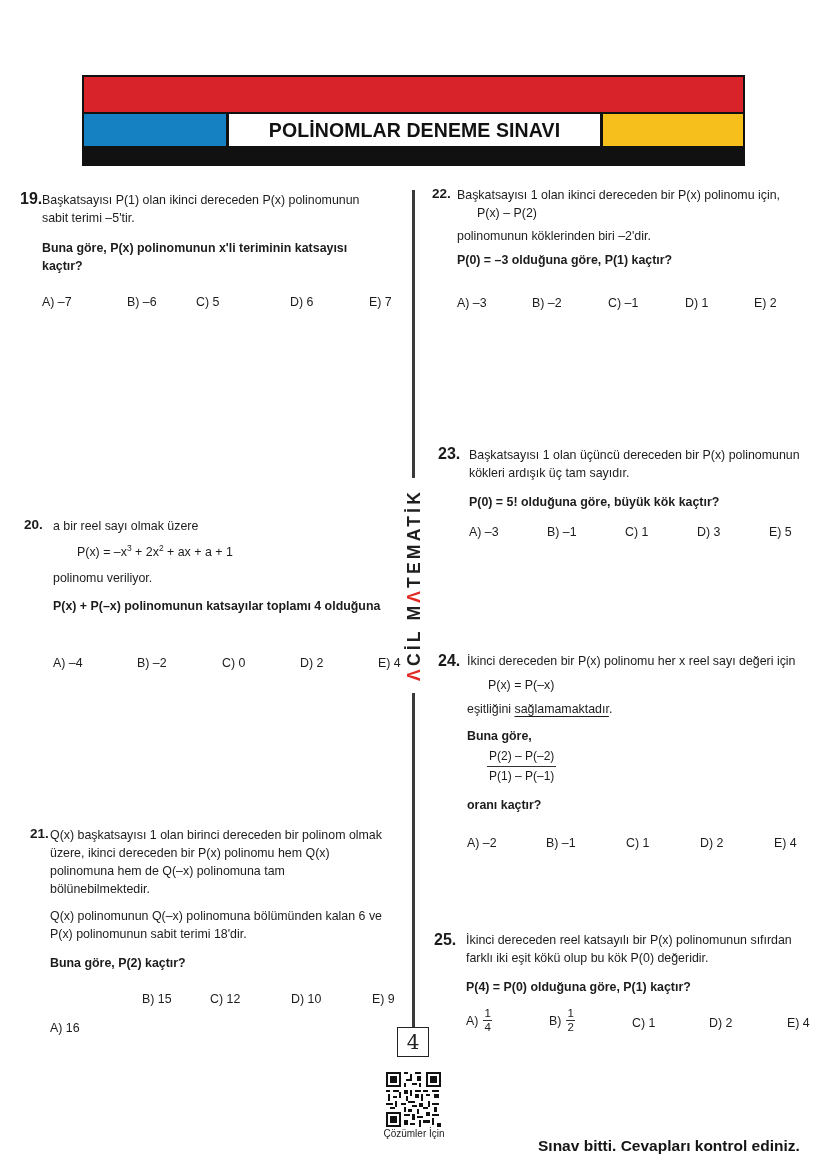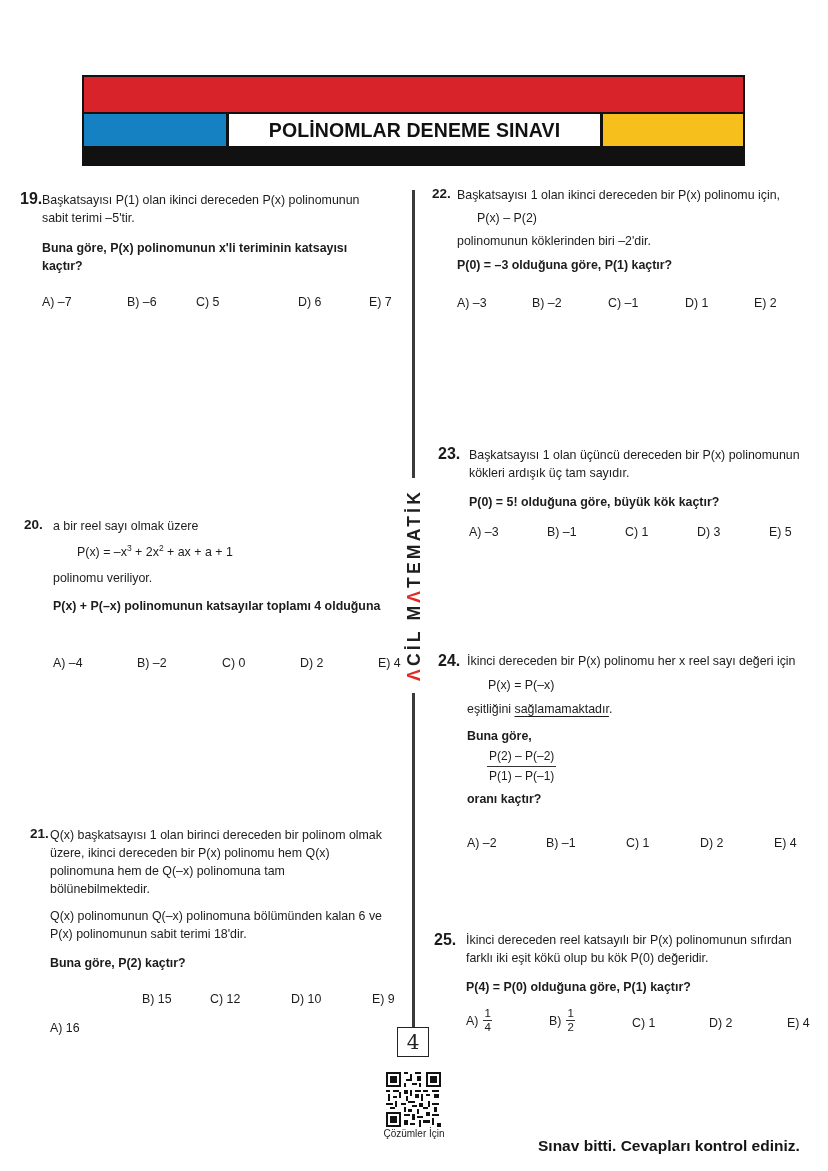--- a/index.html
+++ b/index.html
@@ -75,21 +75,21 @@
     <div class="line">Başkatsayısı P(1) olan ikinci dereceden P(x) polinomunun</div>
     <div class="line">sabit terimi –5'tir.</div>
     <div style="height:12px;"></div>
     <div class="line bold">Buna göre, P(x) polinomunun x'li teriminin katsayısı</div>
     <div class="line bold">kaçtır?</div>
   </div>
   <div class="opts" style="left:22px; top:103px; width:360px;">
     <span class="opt" style="left:0;">A) –7</span>
     <span class="opt" style="left:85px;">B) –6</span>
     <span class="opt" style="left:154px;">C) 5</span>
-    <span class="opt" style="left:256px;">D) 6</span>
+    <span class="opt" style="left:248px;">D) 6</span>
     <span class="opt" style="left:327px;">E) 7</span>
   </div>
 </div>
 
 <div class="q" style="left:24px; top:516px; width:385px;">
   <span class="qnum small" style="left:0; top:0;">20.</span>
   <div style="position:absolute; left:29px; top:1px;">
     <div class="line">a bir reel sayı olmak üzere</div>
     <div class="line" style="margin-top:8px; padding-left:24px;"><span>P(x) = –x</span><sup>3</sup><span> + 2x</span><sup>2</sup><span> + ax + a + 1</span></div>
     <div class="line" style="margin-top:8px;">polinomu veriliyor.</div>
@@ -124,21 +124,21 @@
     <span class="opt" style="left:160px;">C) 12</span>
     <span class="opt" style="left:241px;">D) 10</span>
     <span class="opt" style="left:322px;">E) 9</span>
   </div>
 </div>
 
 <div class="q" style="left:432px; top:185px; width:390px;">
   <span class="qnum small" style="left:0; top:0;">22.</span>
   <div style="position:absolute; left:25px; top:1px;">
     <div class="line">Başkatsayısı 1 olan ikinci dereceden bir P(x) polinomu için,</div>
-    <div class="line" style="margin-top:5px; padding-left:20px;">P(x) – P(2)</div>
+    <div class="line" style="padding-left:20px;">P(x) – P(2)</div>
     <div class="line" style="margin-top:5px;">polinomunun köklerinden biri –2'dir.</div>
     <div class="line bold" style="margin-top:6px;">P(0) = –3  olduğuna göre, P(1) kaçtır?</div>
   </div>
   <div class="opts" style="left:25px; top:109px; width:360px;">
     <span class="opt" style="left:0;">A) –3</span>
     <span class="opt" style="left:75px;">B) –2</span>
     <span class="opt" style="left:151px;">C) –1</span>
     <span class="opt" style="left:228px;">D) 1</span>
     <span class="opt" style="left:297px;">E) 2</span>
   </div>
@@ -164,21 +164,21 @@
   <span class="qnum" style="left:0; top:0;">24.</span>
   <div style="position:absolute; left:29px; top:0px;">
     <div class="line">İkinci dereceden bir P(x) polinomu her x reel sayı değeri için</div>
     <div class="line" style="margin-top:6px; padding-left:21px;">P(x) = P(–x)</div>
     <div class="line" style="margin-top:6px;"><span>eşitliğini </span><span class="under">sağlamamaktadır</span><span>.</span></div>
     <div class="line bold" style="margin-top:9px;">Buna göre,</div>
     <div class="bigfrac" style="display:inline-block; margin-left:20px; margin-top:2px;">
       <span class="num">P(2) – P(–2)</span>
       <span class="den">P(1) – P(–1)</span>
     </div>
-    <div class="line bold" style="margin-top:4px;">oranı kaçtır?</div>
+    <div class="line bold" style="margin-top:10px;">oranı kaçtır?</div>
   </div>
   <div class="opts" style="left:29px; top:182px; width:350px;">
     <span class="opt" style="left:0;">A) –2</span>
     <span class="opt" style="left:79px;">B) –1</span>
     <span class="opt" style="left:159px;">C) 1</span>
     <span class="opt" style="left:233px;">D) 2</span>
     <span class="opt" style="left:307px;">E) 4</span>
   </div>
 </div>
 

